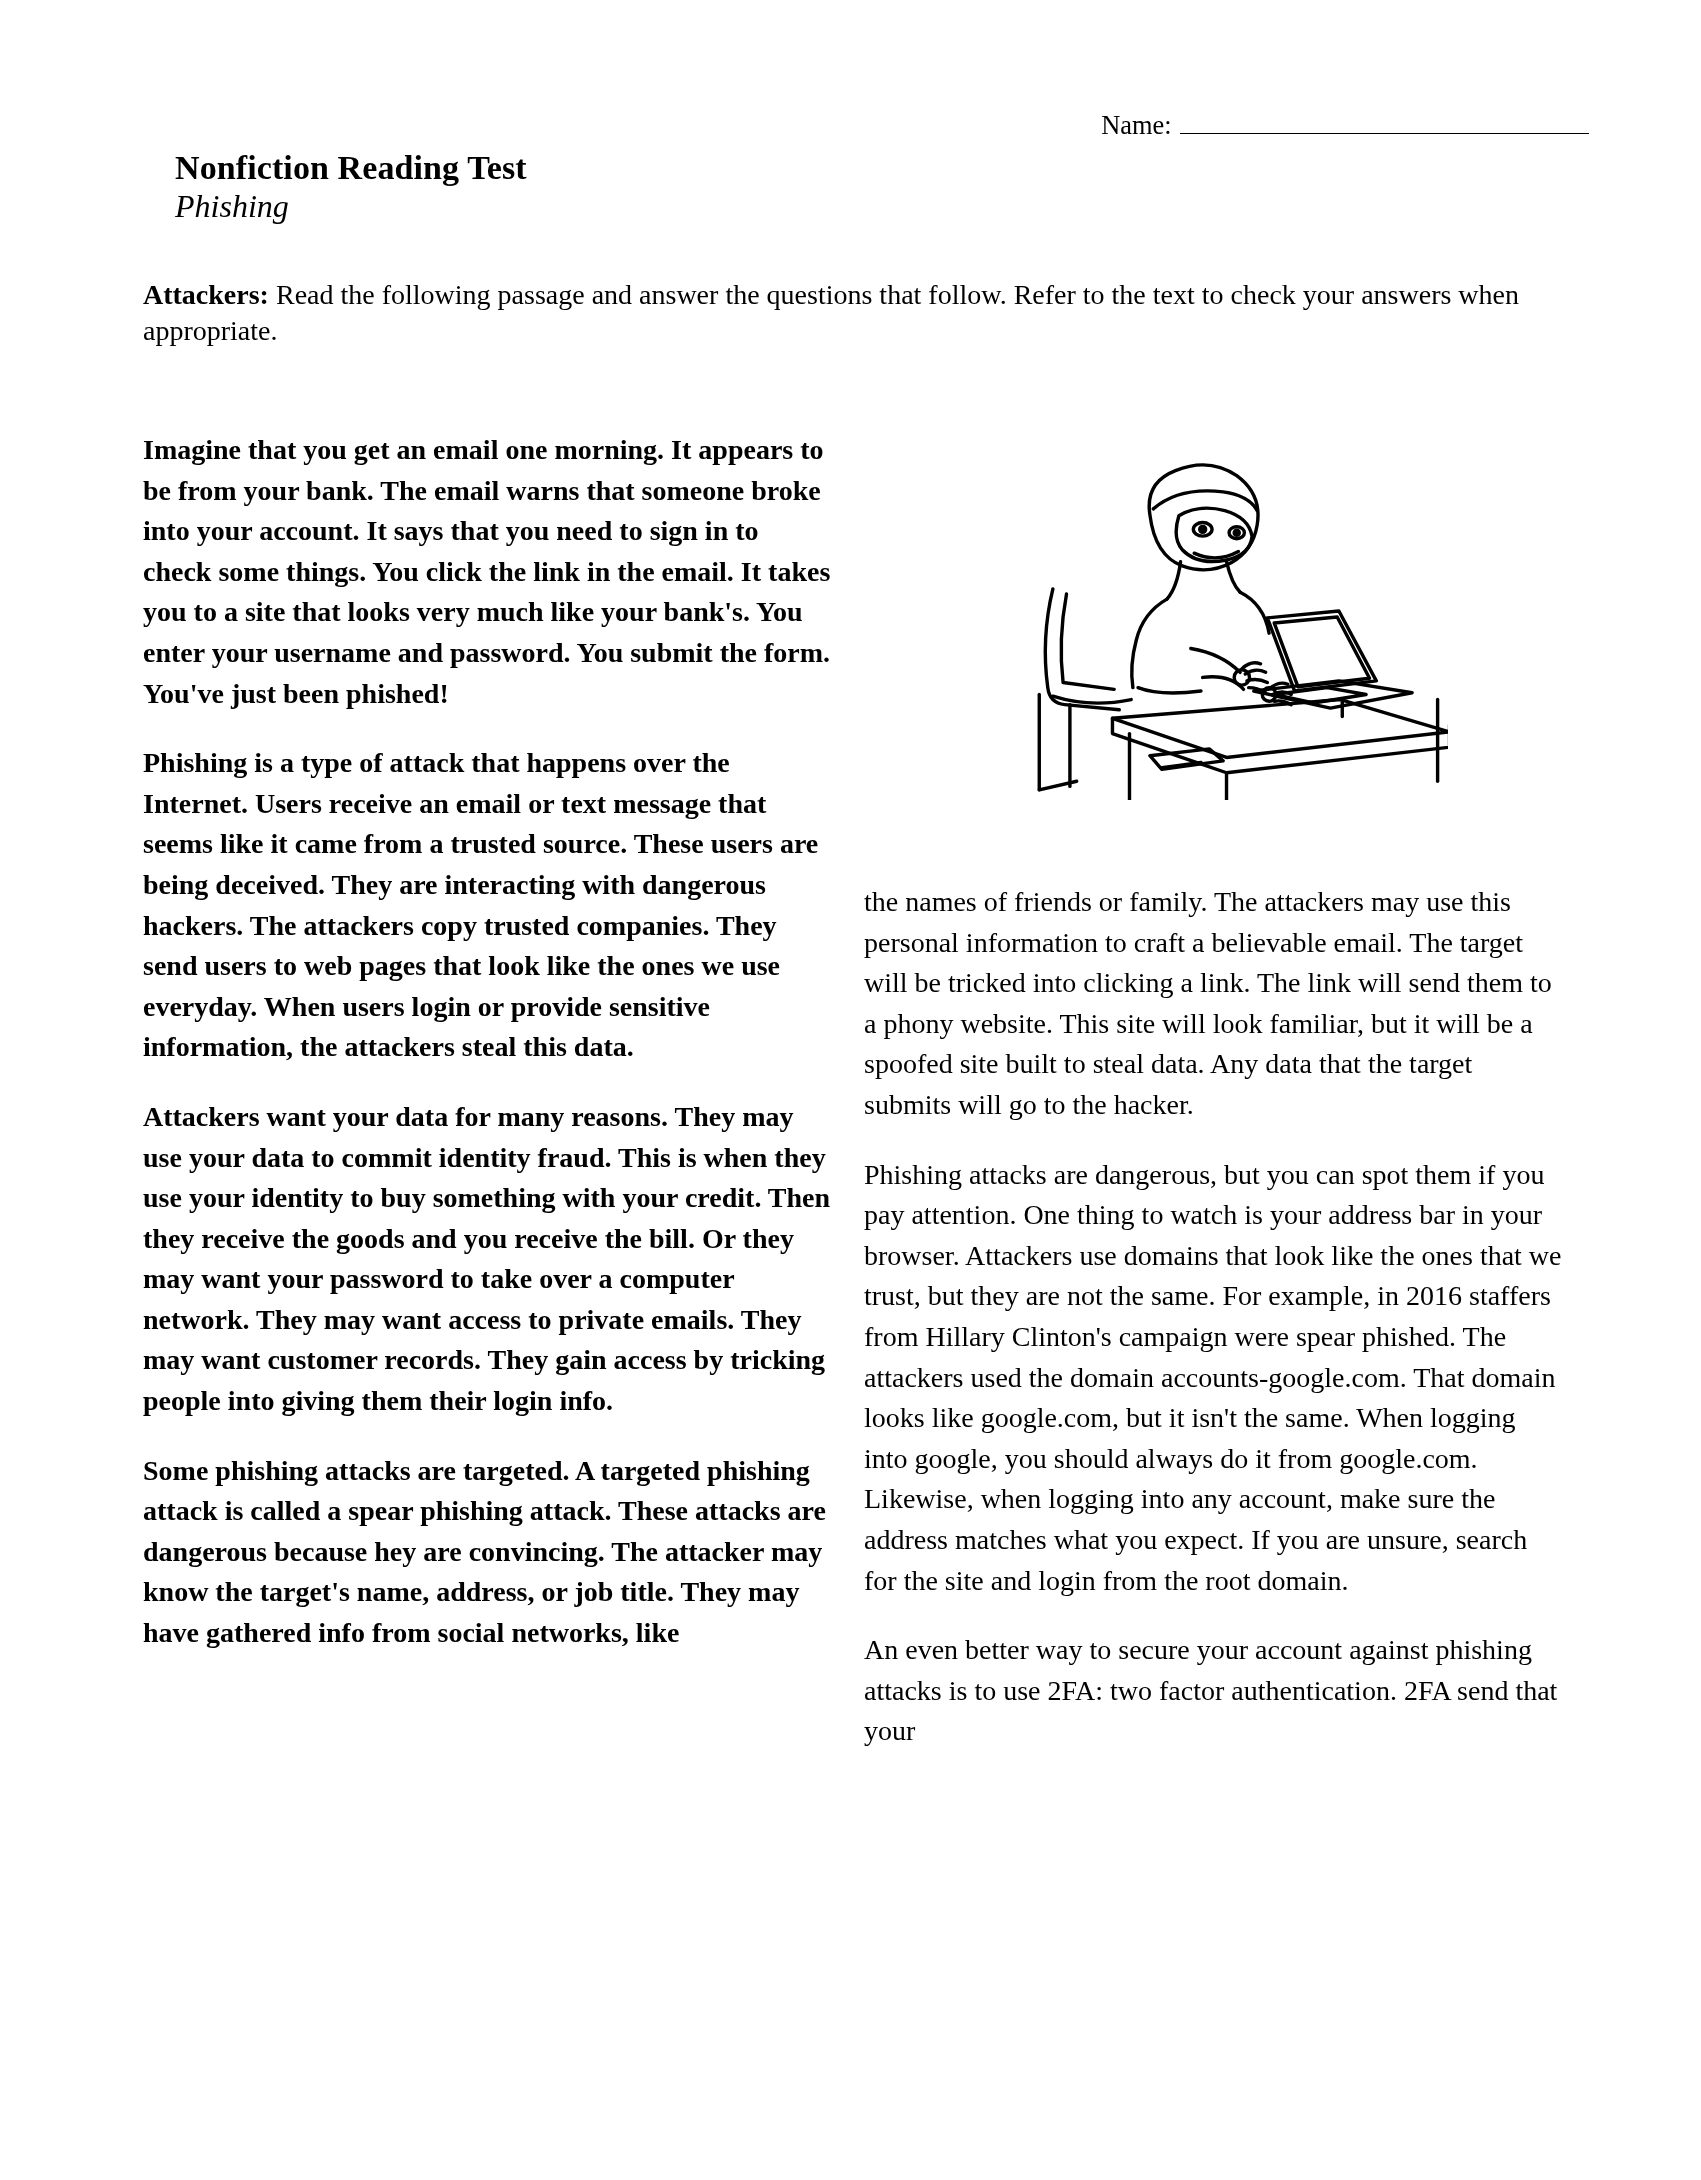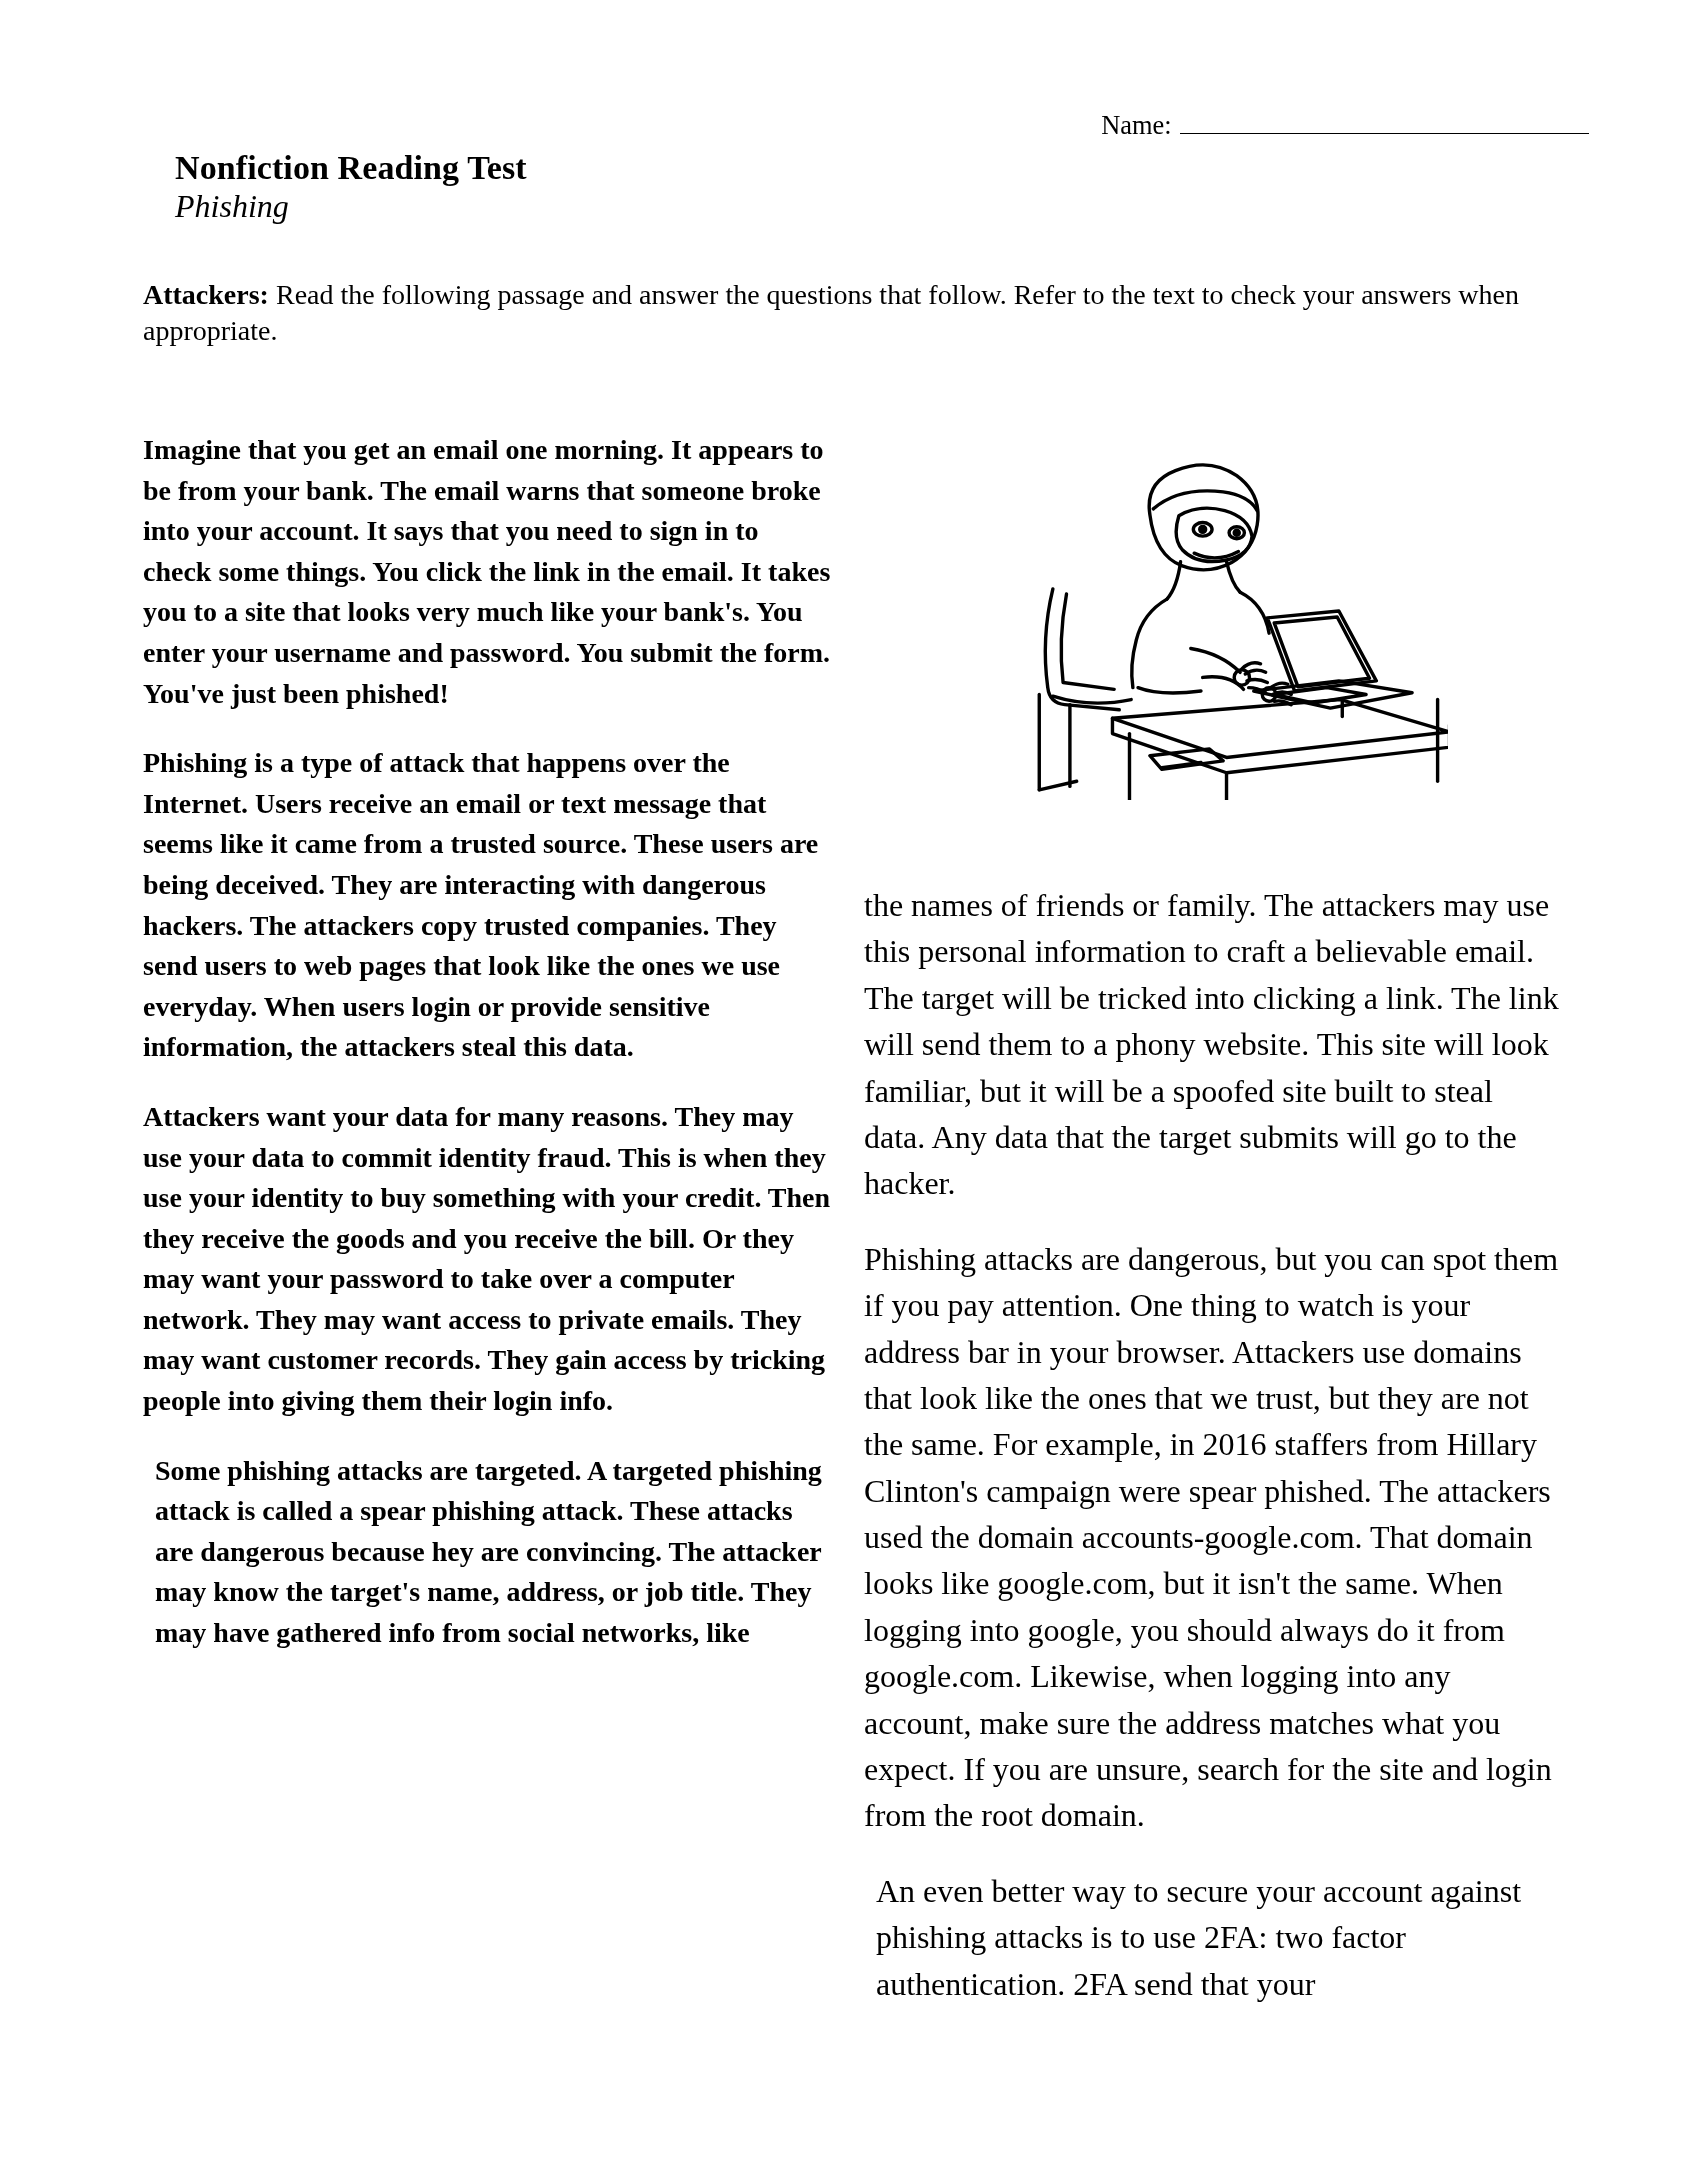--- a/index.html
+++ b/index.html
@@ -81,25 +81,25 @@
     width: 688px;
     font-size: 28px;
     line-height: 1.45;
     font-weight: bold;
   }
   .col-right {
     position: absolute;
     left: 864px;
     top: 882px;
     width: 698px;
-    font-size: 32px;
+    font-size: 28px;
     line-height: 1.45;
   }
   .para { margin: 0 0 29px 0; }
-  .para:last-child { margin-bottom: 0; margin-left: 12px; }
+  .para:last-child { margin-bottom: 0; }
 
   
   .illustration {
     position: absolute;
     left: 971px;
     top: 434px;
     width: 477px;
     height: 366px;
   }
   .illustration svg { display: block; }

